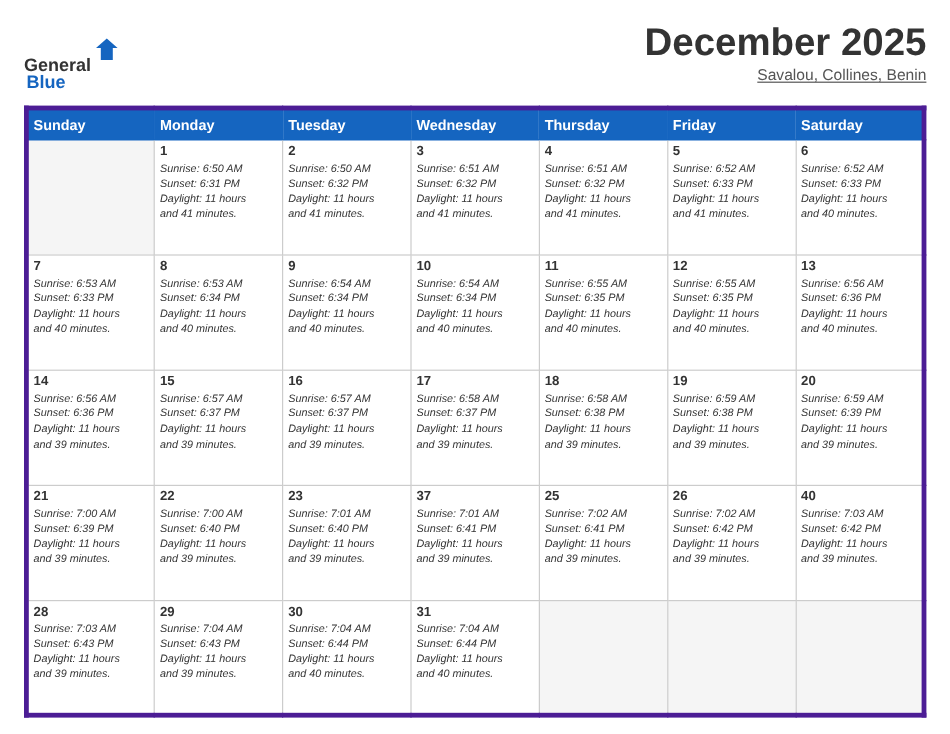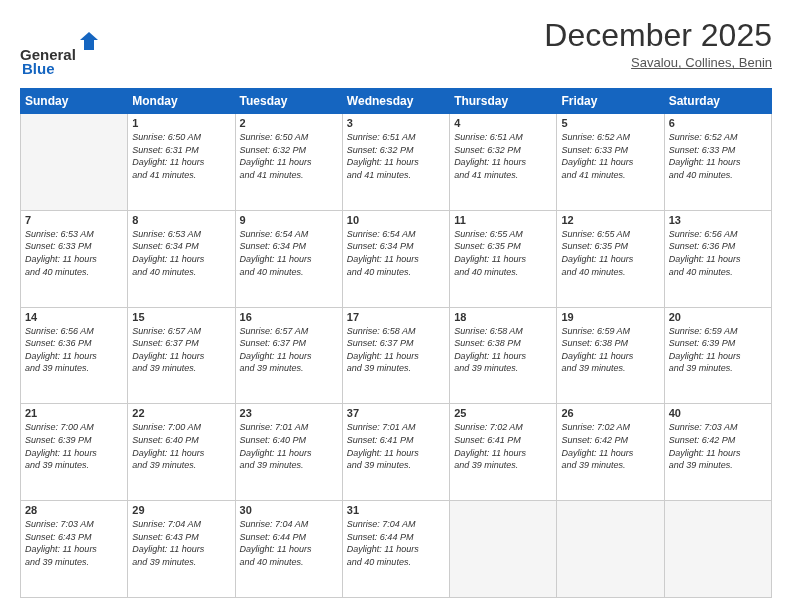--- a/index.html
+++ b/index.html
@@ -39,33 +39,33 @@
     .logo-icon {
       width: 22px;
       height: 22px;
       margin-left: 2px;
     }
     .title-block {
       text-align: right;
     }
     .month-title {
       font-size: 32px;
-      font-weight: normal;
+      font-weight: bold;
       color: #333;
       line-height: 1.1;
     }
     .location {
       font-size: 13px;
       color: #555;
       margin-top: 2px;
       text-decoration: underline;
     }
     .calendar {
       flex: 1;
-      border: 1px solid #4c1d95;
+      border: 4px solid #4c1d95;
       border-collapse: collapse;
       width: 100%;
       table-layout: fixed;
       padding-left: 16px;
     }
     .calendar th {
       background-color: #1565c0;
       color: #fff;
       font-size: 12px;
       font-weight: bold;

